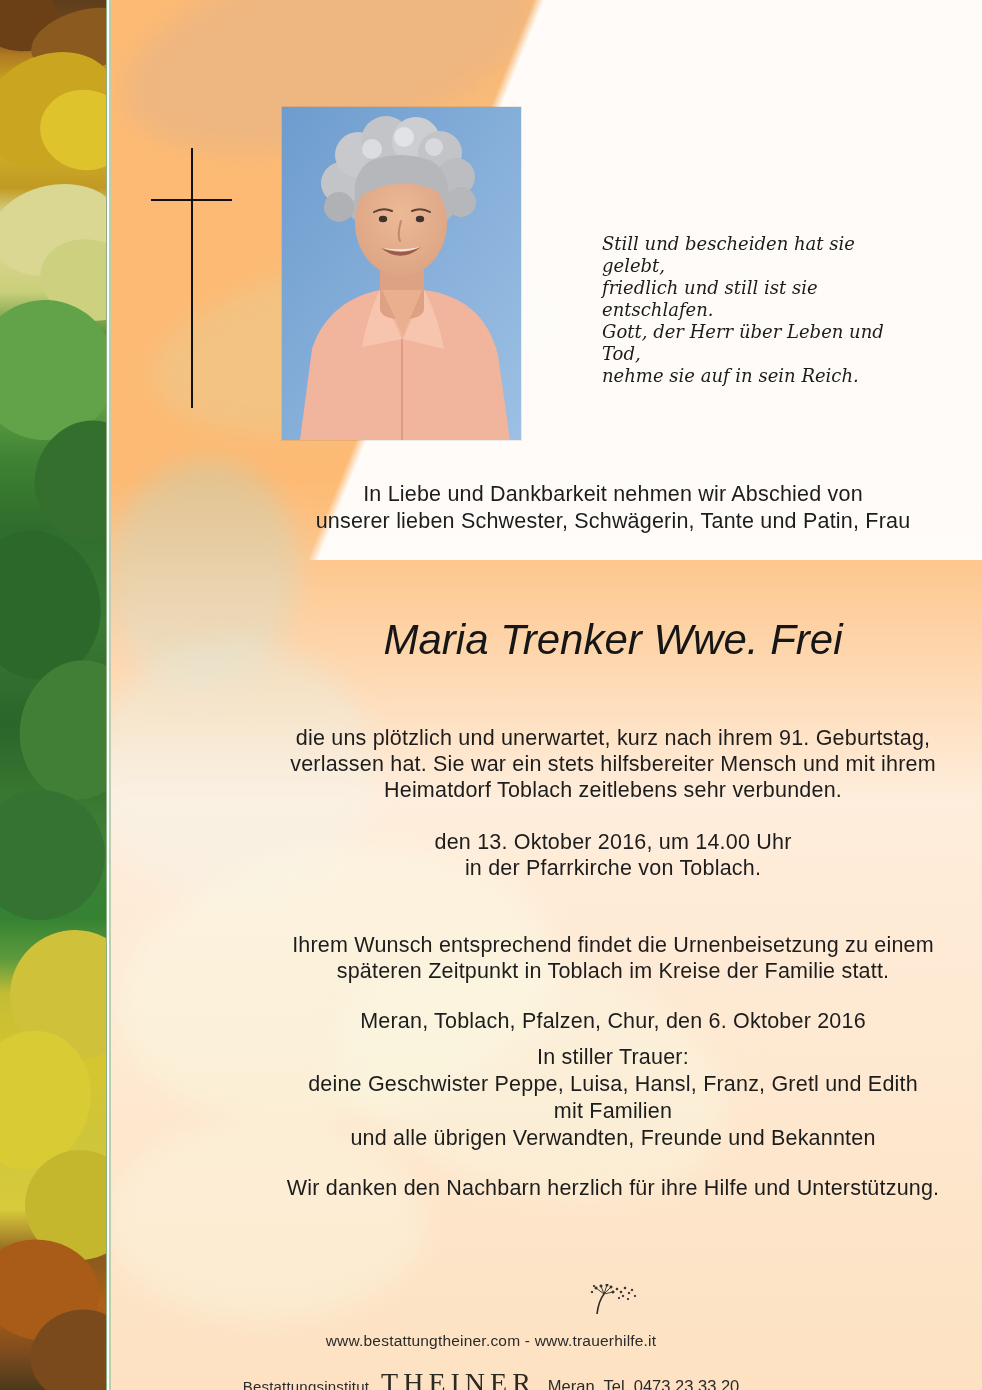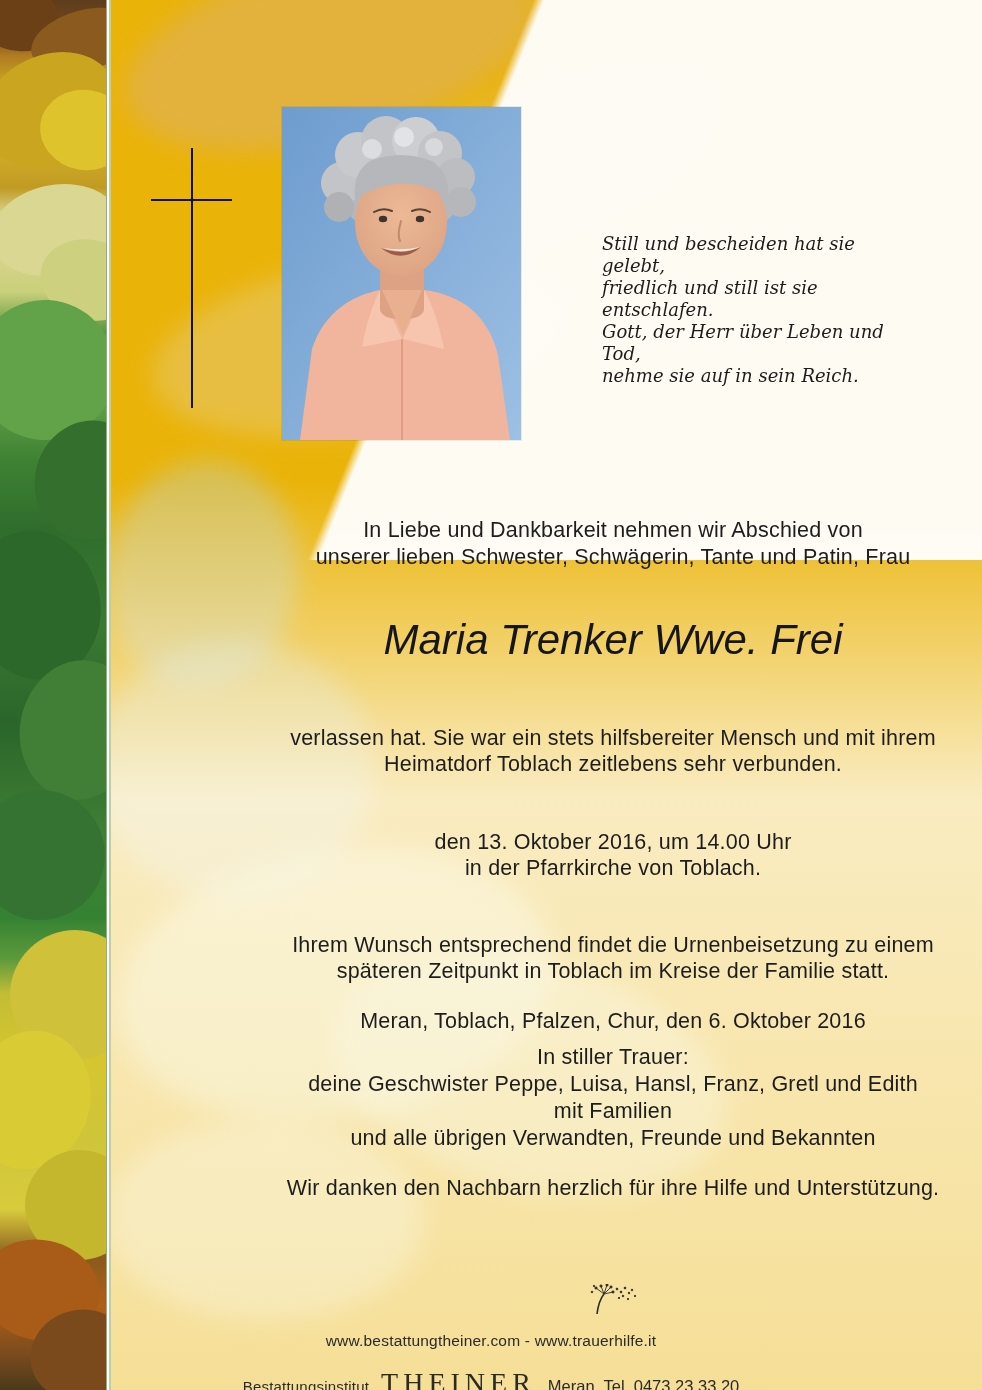--- a/index.html
+++ b/index.html
@@ -1,19 +1,19 @@
 <!DOCTYPE html>
 <html><head>
 <meta charset="utf-8">
 <style>
   html,body{margin:0;padding:0;}
   .page{
     position:relative;
     width:982px;height:1390px;
-    background:#eab308;
+    background:#fdba74;
     overflow:hidden;
     font-family:"Liberation Sans",sans-serif;
     color:#1f1f1f;
   }
   
   .sheen{
     position:absolute;left:120px;top:0;right:0;height:560px;
     background:linear-gradient(112deg, rgba(255,255,255,0) 38%, rgba(255,255,255,.95) 39%, rgba(255,255,255,.95) 100%);
   }
   .sheen2{
@@ -56,21 +56,21 @@
 
   
   .verse{
     position:absolute;left:602px;top:233px;width:300px;
     font-family:"DejaVu Serif","Liberation Serif",serif;
     font-style:italic;font-size:18px;line-height:22px;color:#1c1c1c;
     text-align:left;
   }
   .centercol{position:absolute;left:244px;width:738px;text-align:center;}
   .sans{font-size:21.5px;line-height:26px;font-weight:300;letter-spacing:.2px;color:#1d1d1d;}
-  .intro{top:517px;line-height:27px;}
+  .intro{top:481px;line-height:27px;}
   .deceased{
     top:616px;
     font-family:Liberation Sans, sans-serif;
     font-style:italic;font-size:42px;line-height:48px;color:#161616;
   }
   .para1{top:725px;}
   .para2{top:829px;}
   .para3{top:932px;}
   .dateline{top:1008px;}
   .mourn{top:1044px;line-height:27px;}
@@ -190,20 +190,21 @@
   </div>
 
   <div class="centercol sans intro">
     <div>In Liebe und Dankbarkeit nehmen wir Abschied von</div>
     <div>unserer lieben Schwester, Schwägerin, Tante und Patin, Frau</div>
   </div>
 
   <div class="centercol deceased">Maria Trenker Wwe. Frei</div>
 
   <div class="centercol sans para1">
+    <div>die uns plötzlich und unerwartet, kurz nach ihrem 91. Geburtstag,</div>
     <div>verlassen hat. Sie war ein stets hilfsbereiter Mensch und mit ihrem</div>
     <div>Heimatdorf Toblach zeitlebens sehr verbunden.</div>
   </div>
 
   <div class="centercol sans para2">
     <div>den 13. Oktober 2016, um 14.00 Uhr</div>
     <div>in der Pfarrkirche von Toblach.</div>
   </div>
 
   <div class="centercol sans para3">

